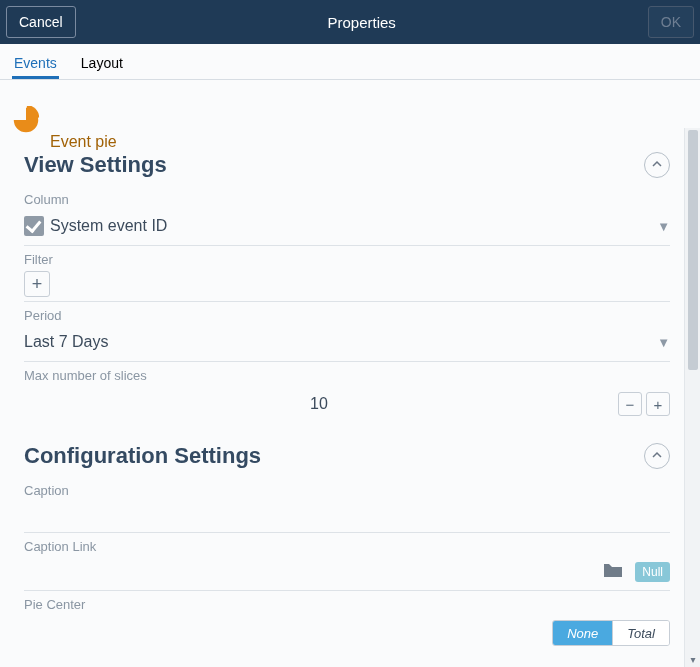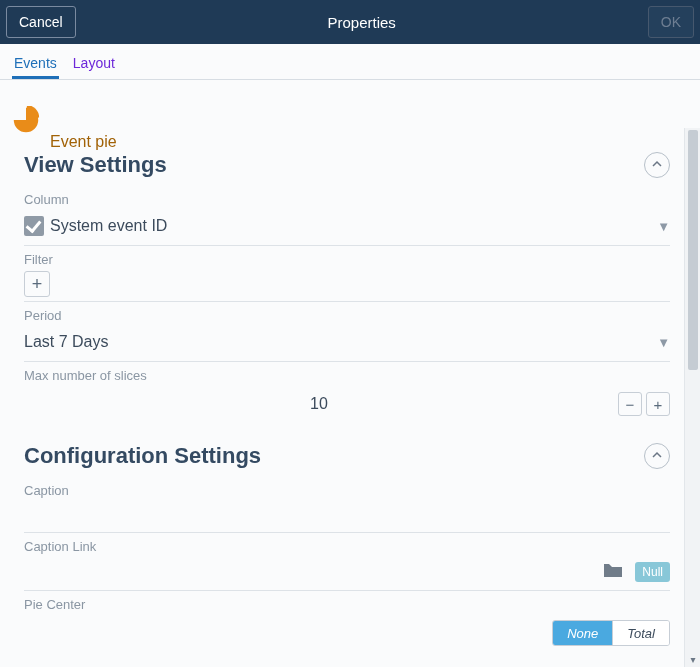--- a/index.html
+++ b/index.html
@@ -43,25 +43,25 @@
     background: #24405c;
     cursor: default;
   }
 
   .tabs {
     display: flex;
     height: 36px;
     border-bottom: 1px solid #d7dde3;
     padding-left: 12px;
     align-items: flex-end;
-    gap: 12px;
+    gap: 20px;
   }
   .tab {
     font-size: 14px;
-    color: #6d28d9;
+    color: #000000;
     padding: 8px 2px;
     cursor: pointer;
   }
   .tab.active {
     color: #1e6fb8;
     border-bottom: 3px solid #1e6fb8;
     padding-bottom: 5px;
   }
 
   .header-row {

